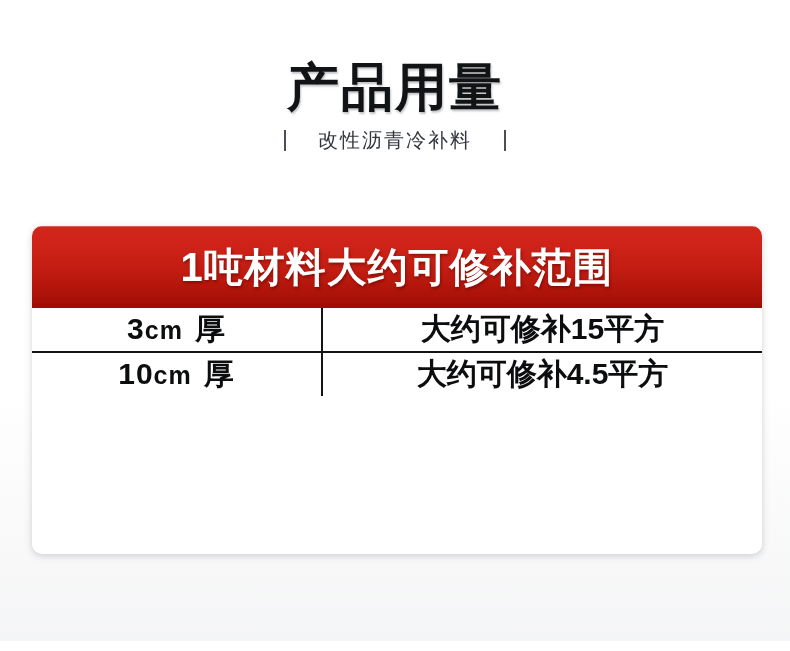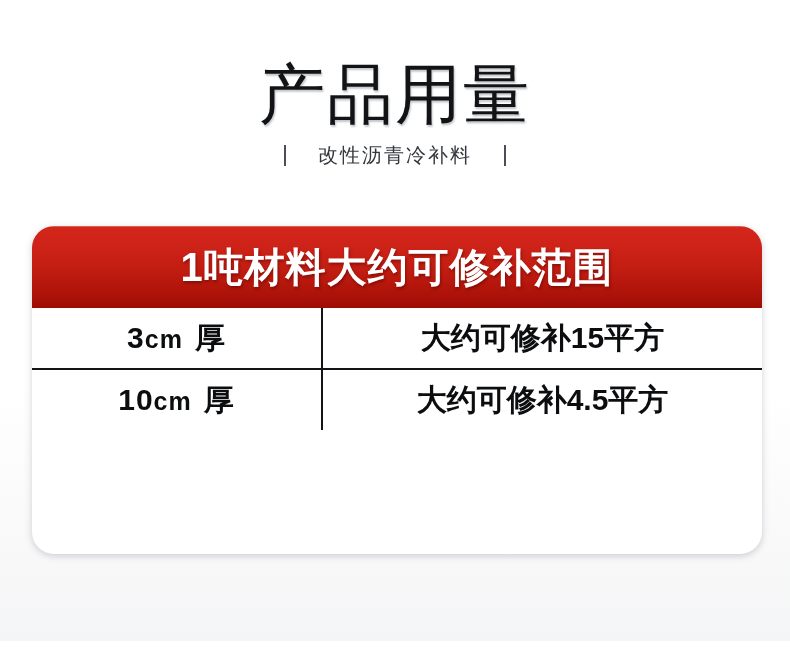--- a/index.html
+++ b/index.html
@@ -50,22 +50,22 @@
 
   
   #header {
     position: absolute;
     left: 0;
     top: 60px;
     width: 790px;
     text-align: center;
   }
   #page-title {
-    font-size: 66px;
-    font-weight: 400;
+    font-size: 52px;
+    font-weight: 700;
     color: #111315;
     letter-spacing: 2px;
     line-height: 1.06;
     text-shadow: 1px 2px 2px rgba(120,125,135,0.45);
     text-align: center;
   }
   #subtitle-row {
     margin-top: 12px;
     display: flex;
     align-items: center;
@@ -85,21 +85,21 @@
     letter-spacing: 2px;
   }
 
   
   #card {
     position: absolute;
     left: 32px;
     top: 226px;
     width: 730px;
     height: 328px;
-    border-radius: 22px;
+    border-radius: 10px;
     background: #ffffff;
     box-shadow: 0 2px 7px rgba(90,95,108,0.28);
     overflow: hidden;
   }
 
   #card-header {
     height: 82px;
     background: linear-gradient(180deg,
       #d3261b 0%,
       #cf2319 22%,
@@ -118,21 +118,21 @@
     letter-spacing: 1px;
     text-shadow: 1px 2px 3px rgba(90,8,3,0.55);
   }
 
   #table {
     width: 100%;
     border-collapse: collapse;
     table-layout: fixed;
   }
   #table tr {
-    height: 61px;
+    height: 44px;
   }
   #table td {
     text-align: center;
     vertical-align: middle;
     font-size: 30px;
     font-weight: 700;
     color: #0c0d0f;
     border-bottom: 2px solid #111316;
     padding: 0;
   }

